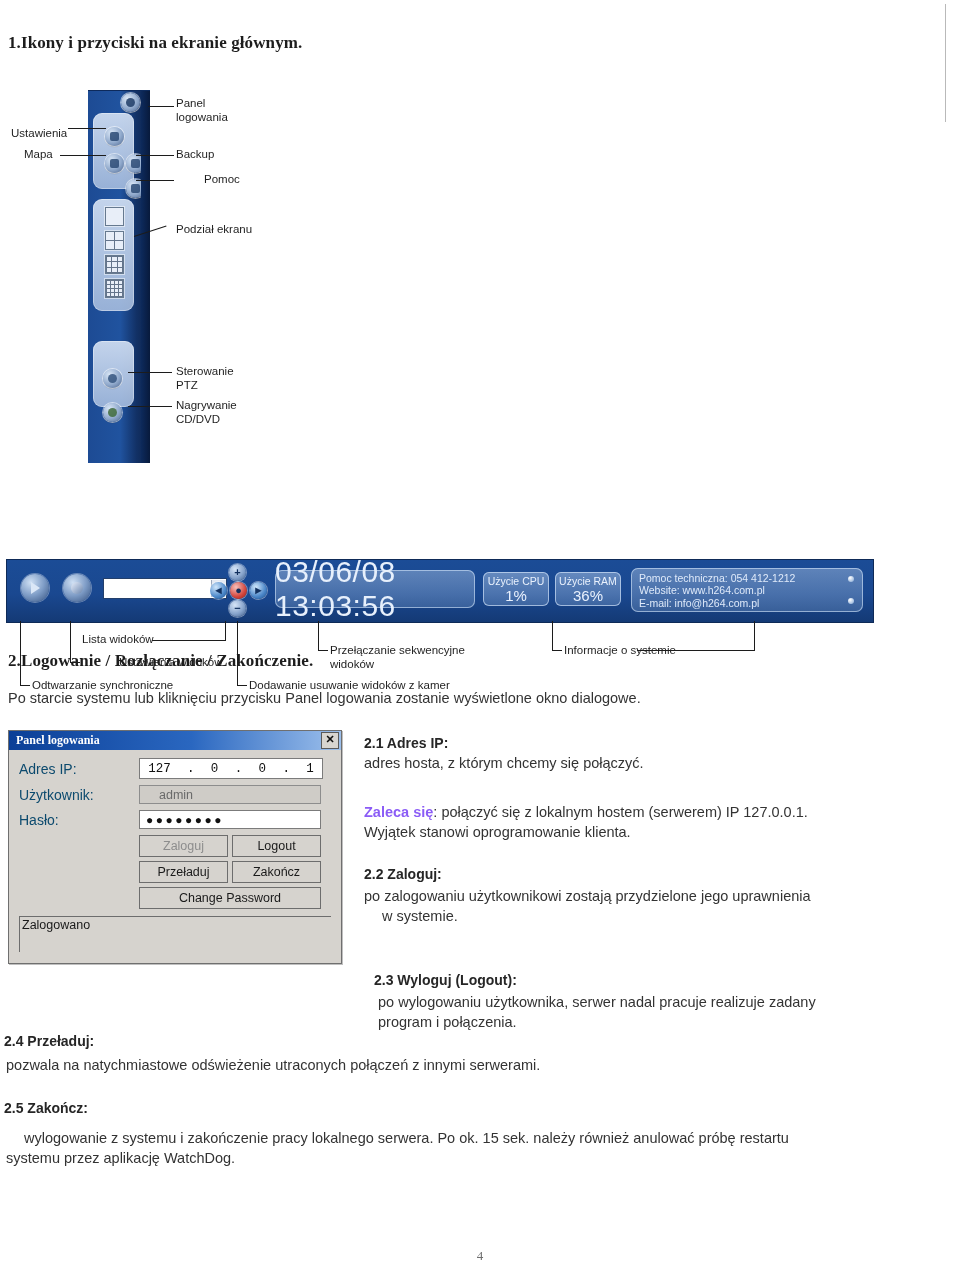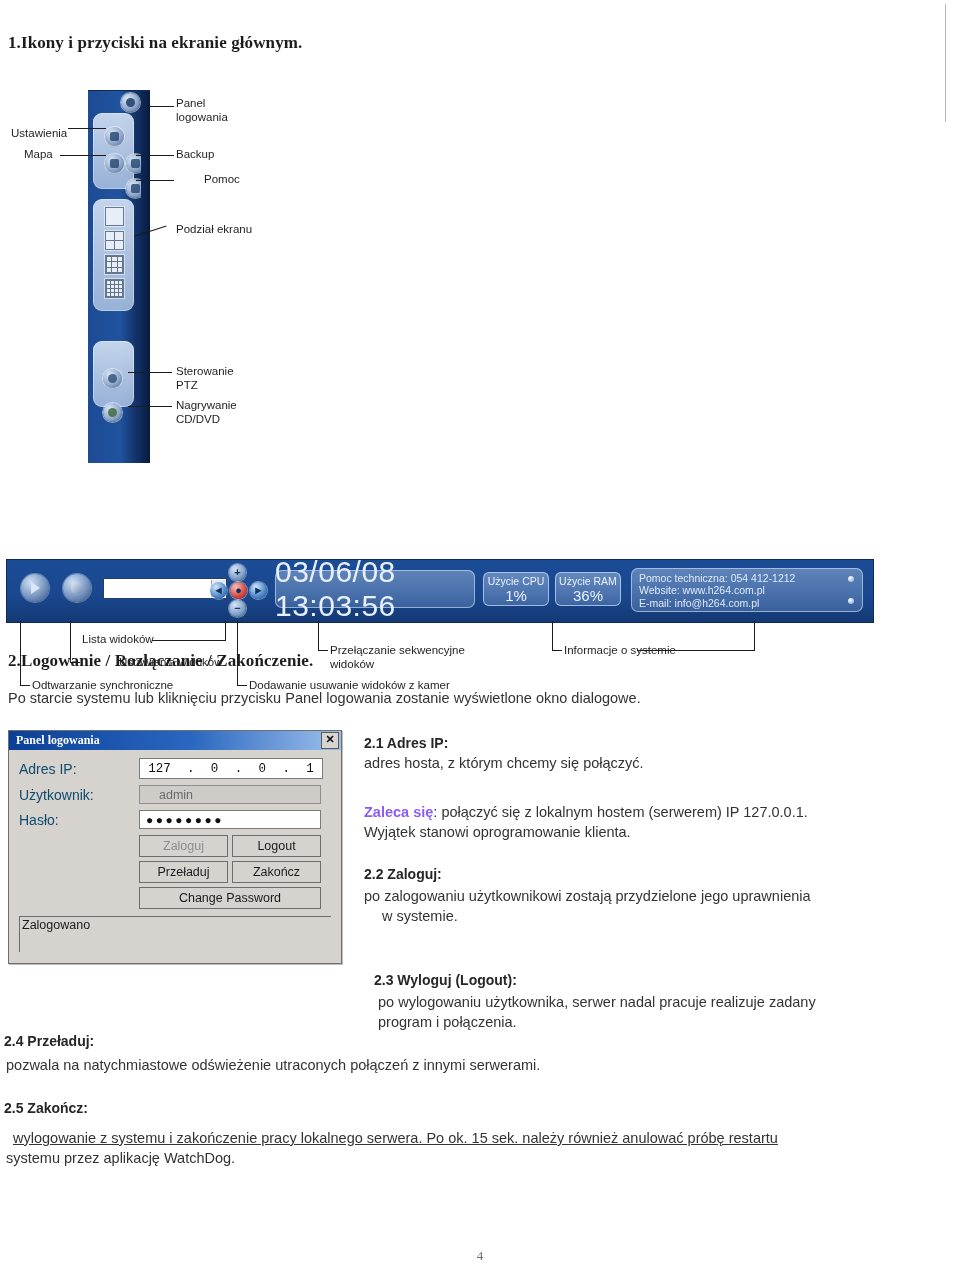--- a/index.html
+++ b/index.html
@@ -542,16 +542,16 @@
 <div class="body-text" style="left:364px; top:906px; width:560px;margin-left:18px;">w systemie.</div>
 
 <div class="sub-head" style="left:374px; top:972px;">2.3 Wyloguj (Logout):</div>
 <div class="body-text" style="left:378px; top:992px; width:540px;">po wylogowaniu użytkownika, serwer nadal pracuje realizuje zadany</div>
 <div class="body-text" style="left:378px; top:1012px; width:540px;">program i połączenia.</div>
 
 <div class="sub-head" style="left:4px; top:1033px;">2.4 Przeładuj:</div>
 <div class="body-text" style="left:6px; top:1055px; width:800px;">pozwala na natychmiastowe odświeżenie utraconych połączeń z innymi serwerami.</div>
 
 <div class="sub-head" style="left:4px; top:1100px;">2.5 Zakończ:</div>
-<div class="body-text" style="left:13px; top:1128px; width:930px;text-decoration:underline;">wylogowanie z systemu i zakończenie pracy lokalnego serwera. Po ok. 15 sek. należy również anulować próbę restartu</div>
+<div class="body-text" style="left:24px; top:1128px; width:930px;">wylogowanie z systemu i zakończenie pracy lokalnego serwera. Po ok. 15 sek. należy również anulować próbę restartu</div>
 <div class="body-text" style="left:6px; top:1148px; width:930px;">systemu przez aplikację WatchDog.</div>
 
 <div class="page-number">4</div>
 
 </body></html>

